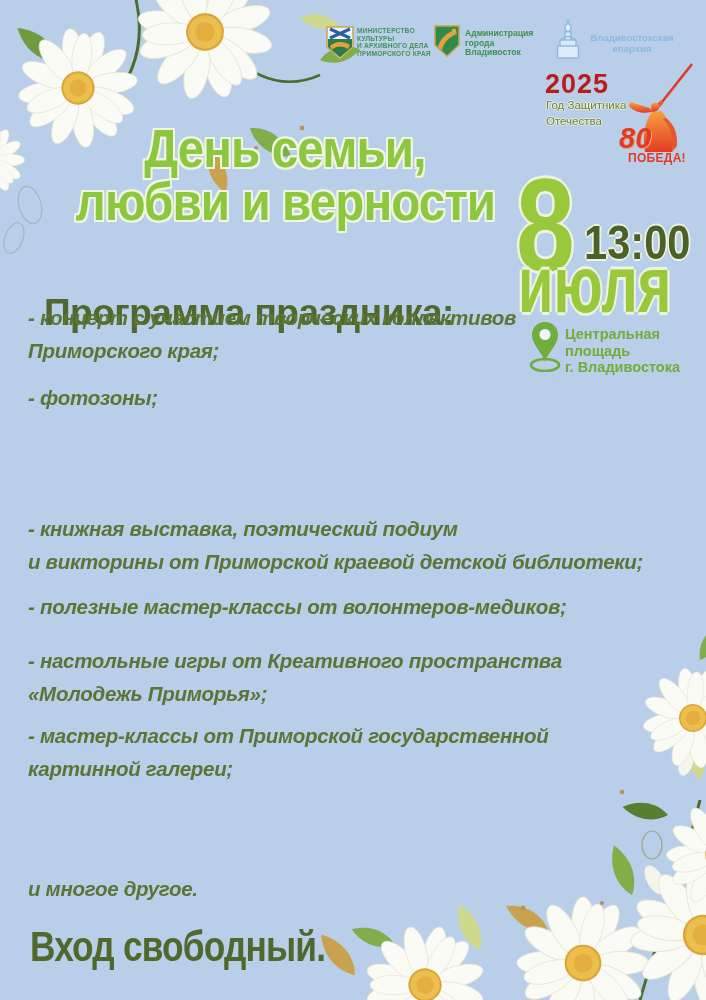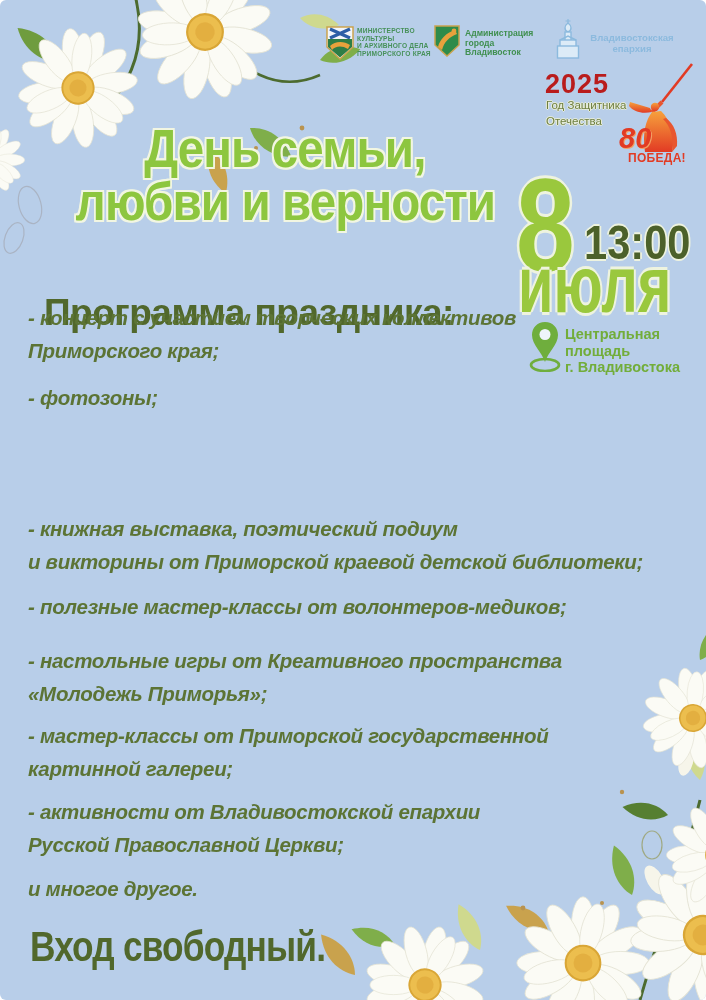--- a/index.html
+++ b/index.html
@@ -1,20 +1,19 @@
 <!DOCTYPE html>
 <html><head>
 <meta charset="utf-8">
 <style>
   html,body{margin:0;padding:0;}
   #poster{
     position:relative; width:706px; height:1000px; overflow:hidden;
     background:#b8cee9;
     font-family:"Liberation Sans", sans-serif;
-    border-radius:6px;
   }
   #flowers{position:absolute; left:0; top:0; width:706px; height:1000px; z-index:1;}
   .abs{position:absolute; z-index:3;}
 
   
   .logo-text-ministry{
     left:357px; top:27px; width:120px;
     font-size:6.6px; line-height:7.6px; font-weight:bold; letter-spacing:.2px;
     color:#47915a; white-space:pre-line; text-transform:uppercase;
   }
@@ -246,19 +245,17 @@
   <div class="abs program-item" style="top:301px">- концерт с участием творческих коллективов
 Приморского края;</div>
   <div class="abs program-item" style="top:381px">- фотозоны;</div>
   <div class="abs program-item" style="top:512px">- книжная выставка, поэтический подиум
 и викторины от Приморской краевой детской библиотеки;</div>
   <div class="abs program-item" style="top:590px">- полезные мастер-классы от волонтеров-медиков;</div>
   <div class="abs program-item" style="top:644px">- настольные игры от Креативного пространства
 «Молодежь Приморья»;</div>
   <div class="abs program-item" style="top:719px">- мастер-классы от Приморской государственной
 картинной галереи;</div>
-  <div class="abs program-item" style="top:795px">- активности от Владивостокской епархии
-Русской Православной Церкви;</div>
   <div class="abs program-item" style="top:872px">и многое другое.</div>
 
   <div class="abs admission">Вход свободный.</div>
 
 </div>
 
 </body></html>

